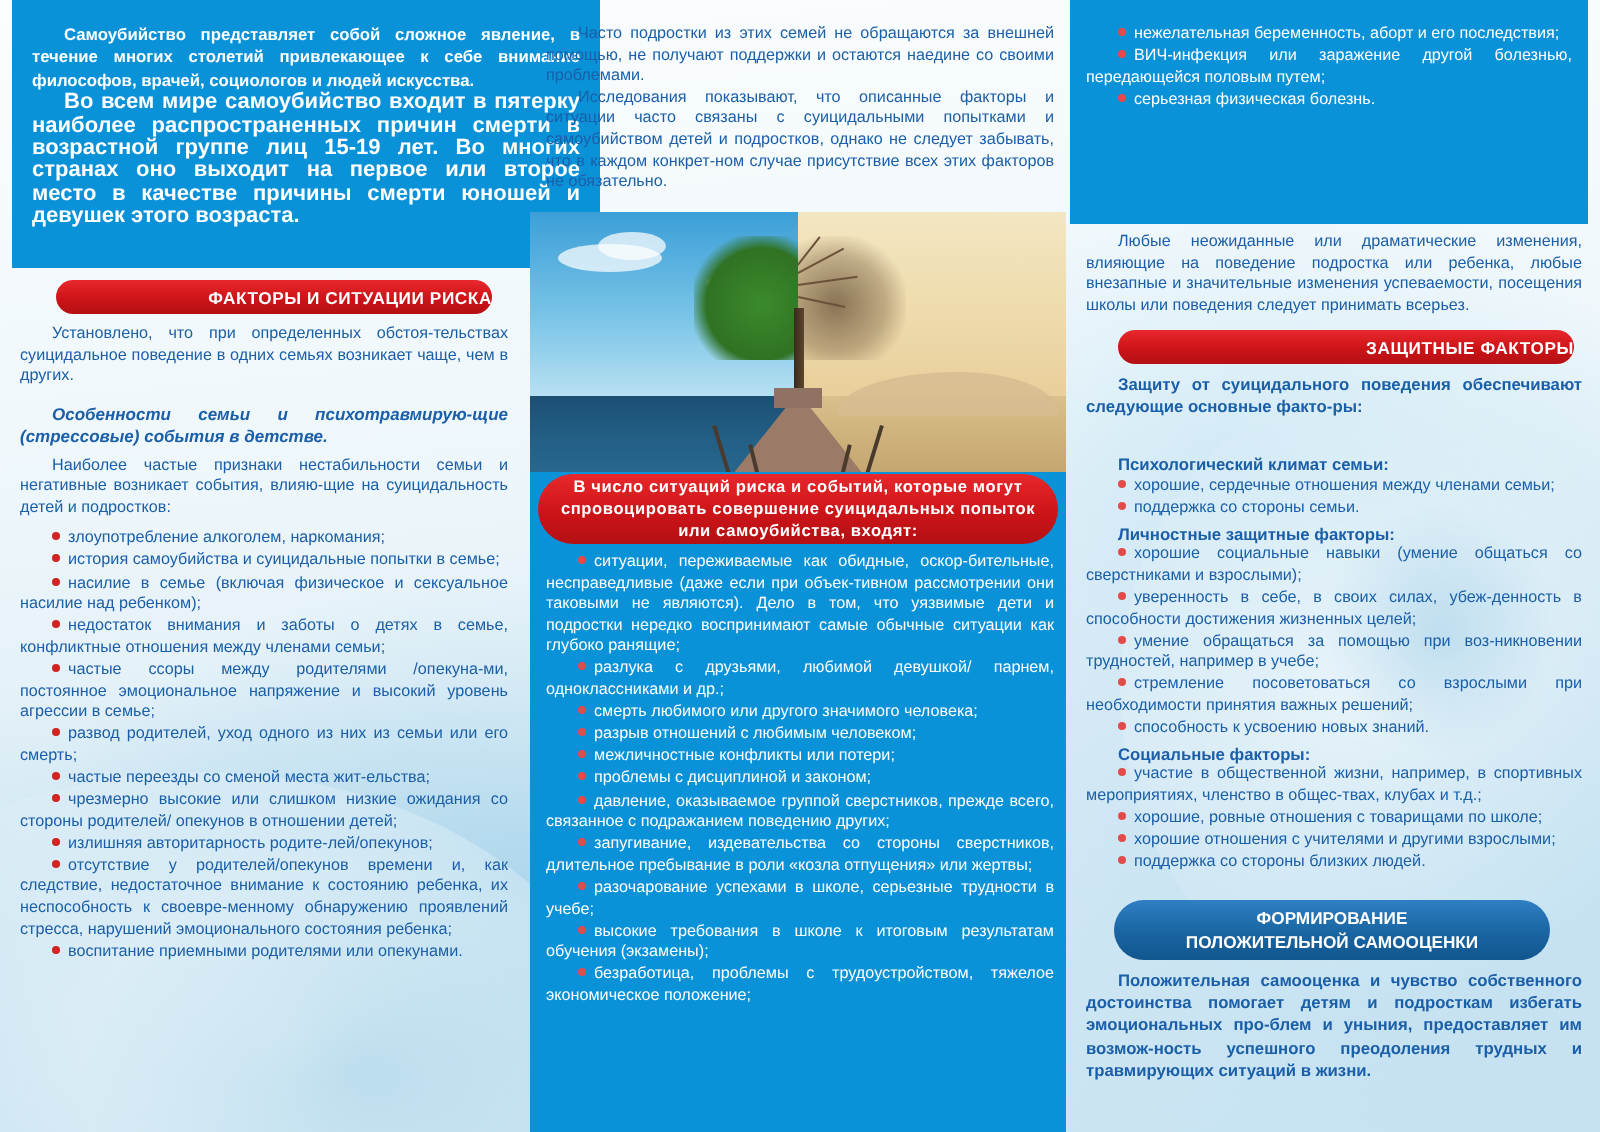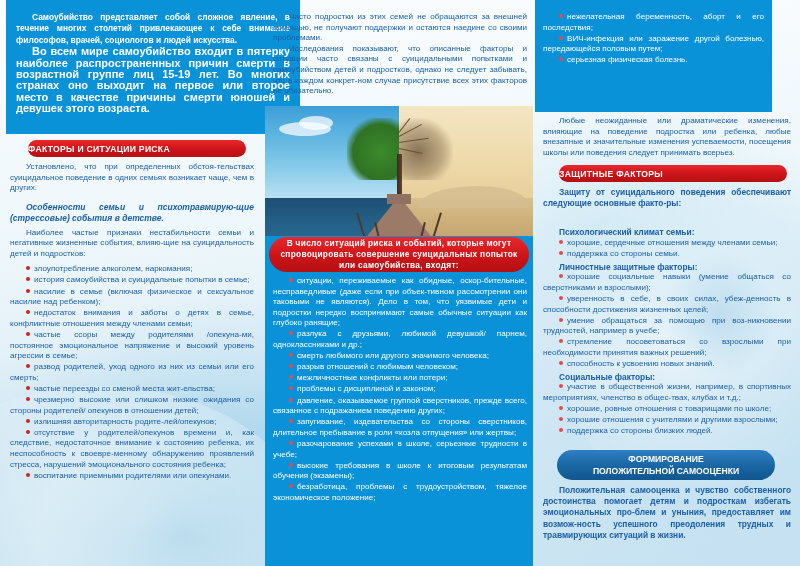--- a/index.html
+++ b/index.html
@@ -63,21 +63,21 @@
 
   
   .blue-panel {
     position: absolute;
     background: #0a92d8;
     color: #ffffff;
   }
 
   .panel-left-top  { left: 6px;  top: 0;   width: 294px; height: 134px; }
   .panel-mid-list  { left: 0px;  top: 236px; width: 268px; height: 330px; }
-  .panel-right-top { left: 0px;  top: 0;   width: 237px; height: 112px; }
+  .panel-right-top { left: 0px;  top: 0;   width: 259px; height: 112px; }
 
   
   .tx {
     font-size: 8.1px;
     line-height: 10.6px;
     text-align: justify;
     hyphens: manual;
   }
   .para { text-indent: 16px; }
 
@@ -110,21 +110,21 @@
 
   
   .pill {
     border-radius: 30px;
     background: linear-gradient(180deg, #e8282c 0%, #cc1418 55%, #b41014 100%);
     color: #ffffff;
     font-weight: bold;
     text-align: center;
     display: flex;
     align-items: center;
-    justify-content: flex-start;
+    justify-content: flex-end;
     letter-spacing: 0.3px;
   }
   .pill-blue {
     border-radius: 30px;
     background: linear-gradient(180deg, #2f7fc4 0%, #18639f 60%, #12568e 100%);
     color: #ffffff;
     font-weight: bold;
     text-align: center;
     display: flex;
     align-items: center;
@@ -232,21 +232,21 @@
     <div class="pill" style="position:absolute; left:28px; top:140px; width:218px; height:17px; font-size:8.6px;">
       <span>ФАКТОРЫ И СИТУАЦИИ РИСКА</span>
     </div>
 
     <div style="position:absolute; left:10px; top:162px; width:244px;">
 
       <div class="tx dark para">Установлено, что при определенных обстоя-тельствах суицидальное поведение в одних семьях возникает чаще, чем в других.</div>
 
       <div class="tx dark bold ital para" style="margin-top:8px; font-size:8.5px; line-height:11.4px;">Особенности семьи и психотравмирую-щие (стрессовые) события в детстве.</div>
 
-      <div class="tx dark para" style="margin-top:3px;">Наиболее частые признаки нестабильности семьи и негативные жизненные события, влияю-щие на суицидальность детей и подростков:</div>
+      <div class="tx dark para" style="margin-top:3px;">Наиболее частые признаки нестабильности семьи и негативные возникает события, влияю-щие на суицидальность детей и подростков:</div>
 
       <ul style="margin-top:5px;">
         <li class="dark">
           <span class="bullet bullet-red"></span><span>злоупотребление алкоголем, наркомания;</span>
         </li>
         <li class="dark">
           <span class="bullet bullet-red"></span><span>история самоубийства и суицидальные попытки в семье;</span>
         </li>
         <li class="dark">
           <span class="bullet bullet-red"></span><span>насилие в семье (включая физическое и сексуальное насилие над ребенком);</span>

